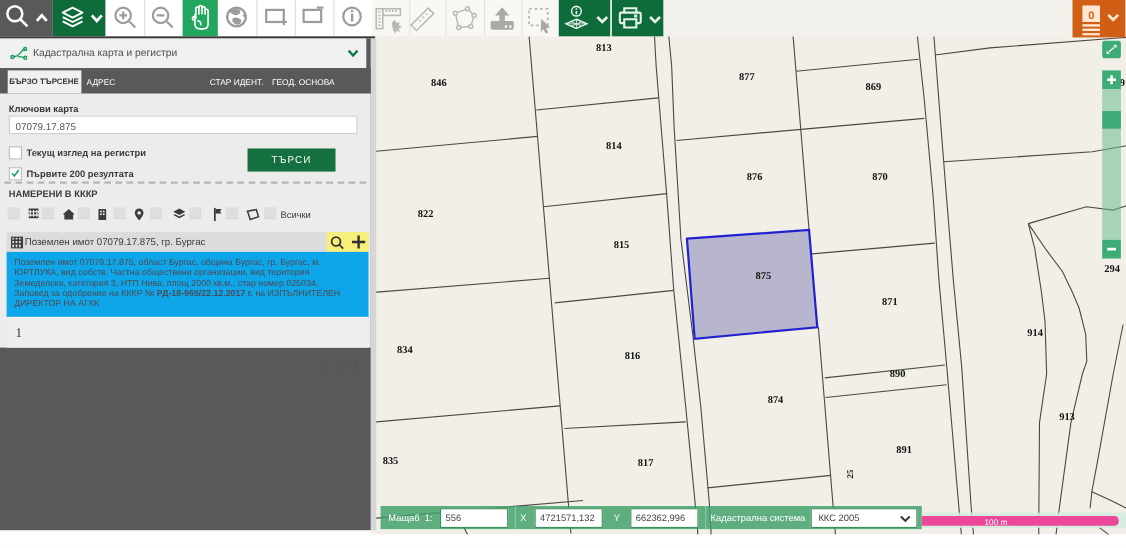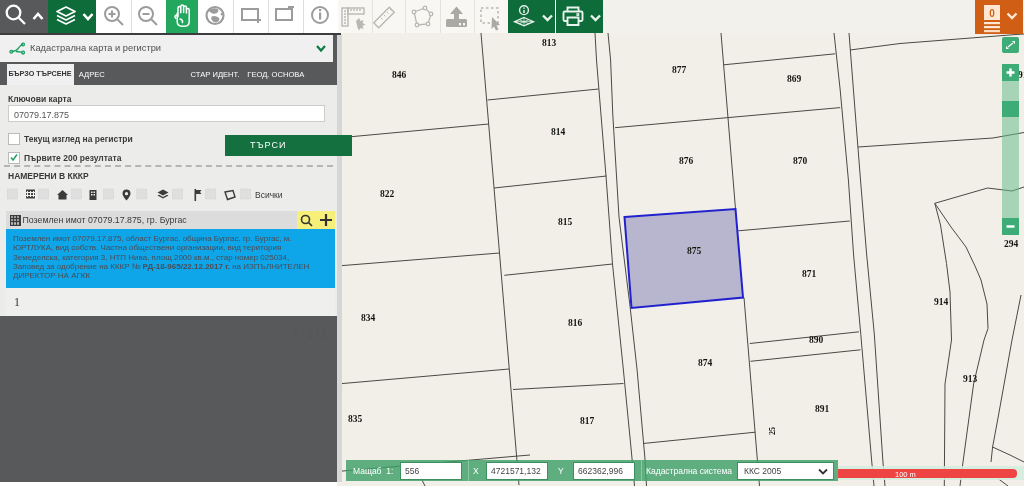--- a/index.html
+++ b/index.html
@@ -282,21 +282,21 @@
       <span class="abs" style="left:5px;top:3.5px;font-size:9px;color:#555;">07079.17.875</span>
     </div>
     <div class="abs" style="left:8px;top:48.5px;width:10px;height:10px;background:#fff;border:1px solid #bbb;"></div>
     <span class="abs" style="left:24px;top:49.5px;font-size:8.5px;font-weight:bold;color:#3a3a3a;">Текущ изглед на регистри</span>
     <div class="abs" style="left:8px;top:67.5px;width:10px;height:10px;background:#fff;border:1px solid #bbb;">
       <svg width="10" height="10" viewBox="0 0 10 10" style="display:block">
           <path d="M2 4.5 L4 7 L8 1.5" stroke="#1d9e63" stroke-width="1.4" fill="none"></path>
         </svg>
     </div>
     <span class="abs" style="left:24px;top:68.5px;font-size:8.5px;font-weight:bold;color:#3a3a3a;">Първите 200 резултата</span>
-    <div class="abs" style="left:225px;top:50px;width:102px;height:21px;background:#15703f;color:#fff;font-size:9px;text-align:left;line-height:21px;letter-spacing:1px;padding-left:25px;">ТЪРСИ</div>
+    <div class="abs" style="left:225px;top:50px;width:80px;height:21px;background:#15703f;color:#fff;font-size:9px;text-align:center;line-height:21px;letter-spacing:1px;">ТЪРСИ</div>
     <div class="abs" style="left:4px;top:80px;width:329px;height:0;border-top:2px dashed #b5b5b5;"></div>
     <span class="abs" style="left:8px;top:86.5px;font-size:8.5px;font-weight:bold;color:#3a3a3a;">НАМЕРЕНИ В КККР</span>
 
     <svg class="abs" style="left:0;top:102px;" width="337" height="16" viewBox="0 0 337 16">
       <g fill="#dfdfdf" stroke="#d2d2d2" stroke-width="0.5">
         <rect x="7.3" y="2" width="10" height="10"></rect>
         <rect x="38.6" y="2" width="10" height="10"></rect>
         <rect x="71.4" y="2" width="10" height="10"></rect>
         <rect x="103.6" y="2" width="10" height="10"></rect>
         <rect x="136.8" y="2" width="10" height="10"></rect>
@@ -379,21 +379,21 @@
   <span class="abs" style="left:300px;top:6px;">Кадастрална система</span>
   <div class="abs" style="left:391px;top:1.5px;width:97px;height:18px;background:#fff;border:1px solid #3c8f5e;box-sizing:border-box;">
     <span class="abs" style="left:6px;top:3px;color:#444;">ККС 2005</span>
     <svg class="abs" style="right:5px;top:5px;" width="10" height="8" viewBox="0 0 10 8">
       <path d="M1 1.5 L5 5.5 L9 1.5" stroke="#333" stroke-width="1.8" fill="none"></path>
     </svg>
   </div>
 </div>
 
 <div class="abs" style="left:838px;top:466px;width:186px;height:14px;background:rgba(210,236,221,0.85);"></div>
-<div class="abs" style="left:838px;top:469px;width:179px;height:9px;background:#ef4444;border-radius:0 4px 4px 0;">
+<div class="abs" style="left:838px;top:469px;width:179px;height:9px;background:#ec4899;border-radius:0 4px 4px 0;">
   <span class="abs" style="left:57px;top:0.5px;font-size:7.5px;color:#fff;">100 m</span>
 </div>
 
 <div class="abs" style="left:1002px;top:37px;width:17px;height:16px;background:#3eac77;border-radius:2px;">
   <svg width="17" height="16" viewBox="0 0 17 16">
     <path d="M10 4 L13 4 L13 7 Z M7 12 L4 12 L4 9 Z" fill="#fff"></path>
     <line x1="6" y1="10" x2="11" y2="6" stroke="#fff" stroke-width="1.2"></line>
   </svg>
 </div>
 <div class="abs" style="left:1002px;top:64px;width:17px;height:17px;background:#3eac77;">

